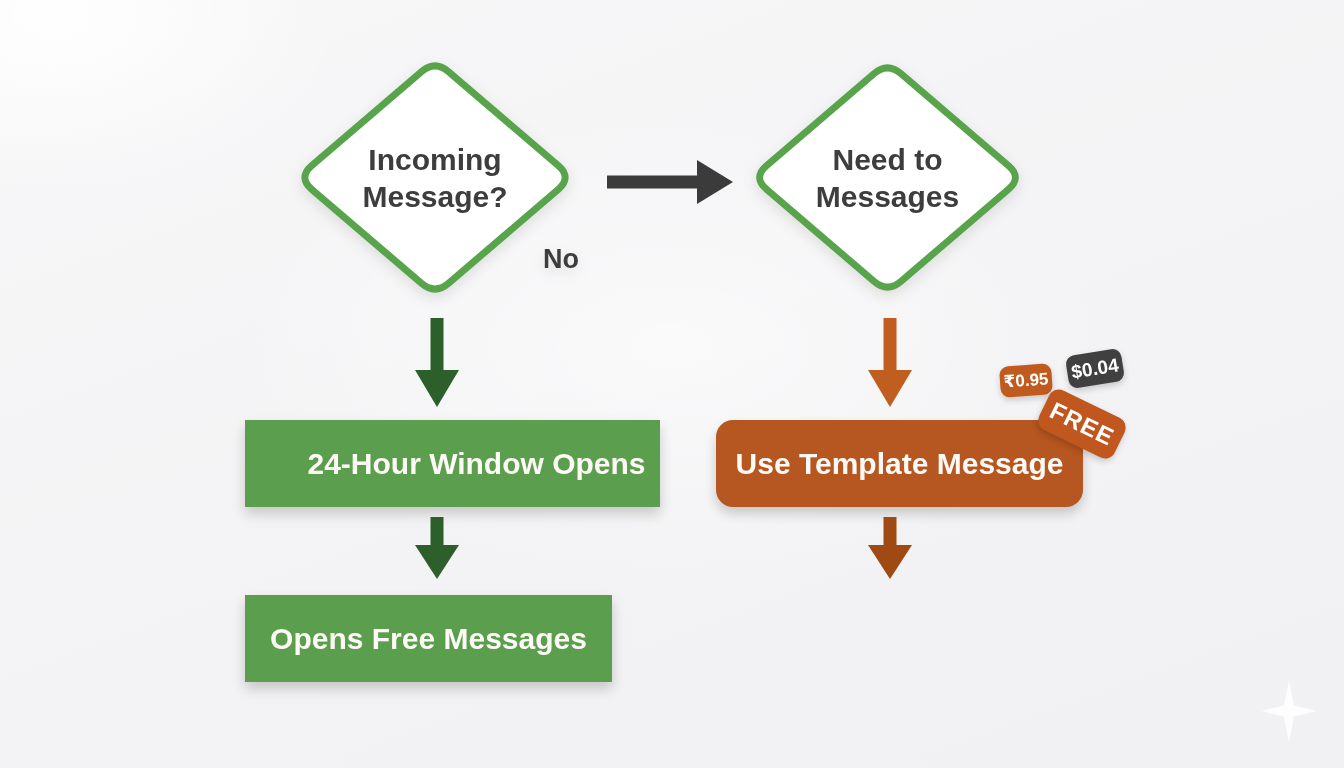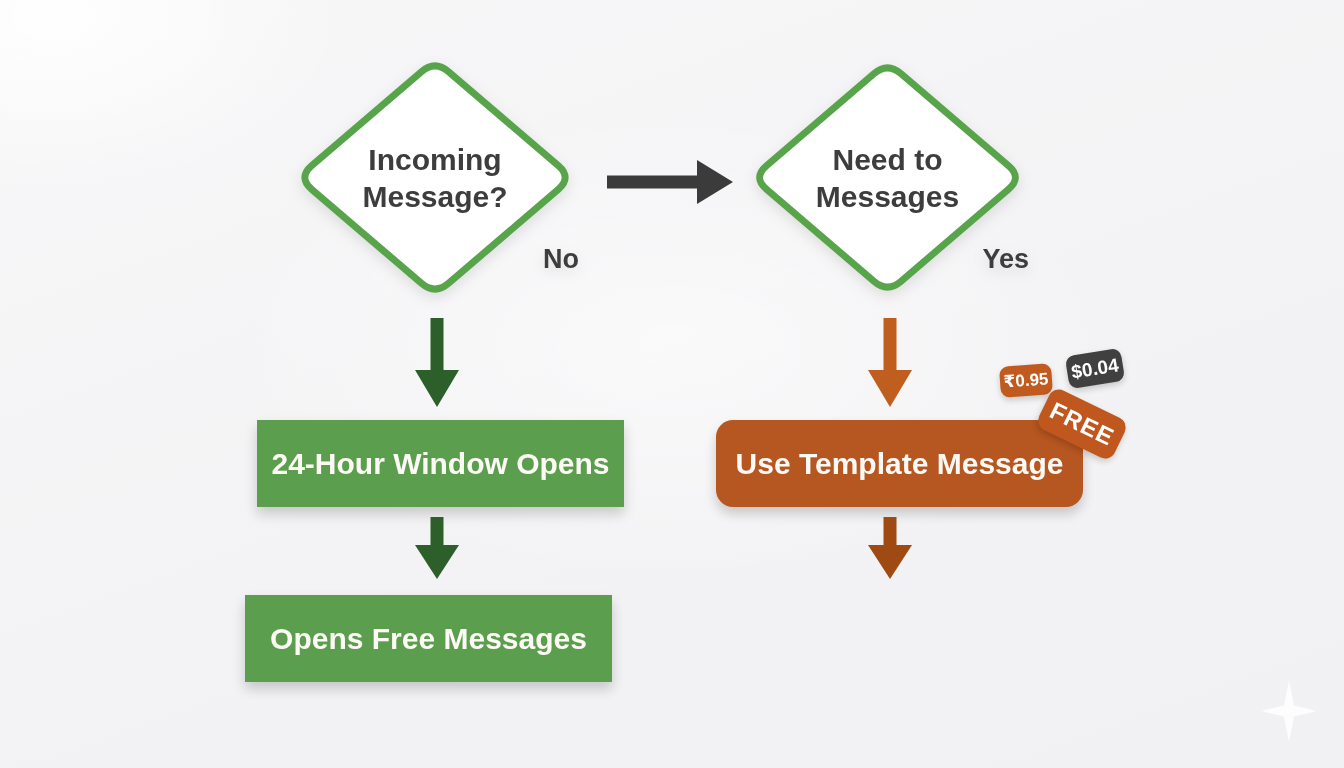--- a/index.html
+++ b/index.html
@@ -75,39 +75,38 @@
   </div>
 
   <div class="abs diamond-wrap" style="left:746px;top:54px;width:283px;height:247px;">
     <svg class="diamond-shape" width="283" height="247" viewBox="0 0 288 247">
       <path d="M157.7,17.8 L267.3,111.7 Q281,123.5 267.3,135.3 L157.7,229.2 Q144,241 130.3,229.2 L20.7,135.3 Q7,123.5 20.7,111.7 L130.3,17.8 Q144,6 157.7,17.8 Z"></path>
     </svg>
     <div class="diamond-text" style="padding-bottom:26px;">
       <span>Need to</span>
       <span>Messages</span>
     </div>
-    <div class="diamond-answer">Yes</div>
   </div>
 
   <svg class="abs arrow-gray" style="left:605px;top:157px;" width="130" height="50" viewBox="0 0 130 50">
     <rect x="2" y="18.5" width="94" height="13"></rect>
     <polygon points="92,3 128,25 92,47"></polygon>
   </svg>
 
   <svg class="abs arrow-dgreen" style="left:407px;top:318px;" width="60" height="90" viewBox="0 0 60 90">
     <rect x="23.5" y="0" width="13" height="54"></rect>
     <polygon points="8,52 52,52 30,89"></polygon>
   </svg>
 
   <svg class="abs arrow-orange" style="left:860px;top:318px;" width="60" height="90" viewBox="0 0 60 90">
     <rect x="23.5" y="0" width="13" height="54"></rect>
     <polygon points="8,52 52,52 30,89"></polygon>
   </svg>
 
-  <div class="abs step-box box-green" style="left:257px;top:420px;">
+  <div class="abs step-box box-green" style="left:245px;top:420px;padding-left:48px;">
     <span>24-Hour Window Opens</span>
   </div>
 
   <div class="abs step-box box-orange" style="left:716px;top:420px;">
     <span>Use Template Message</span>
   </div>
 
   <div class="abs badge badge-inr" style="left:1000px;top:365px;">
     <span>₹0.95</span>
   </div>

